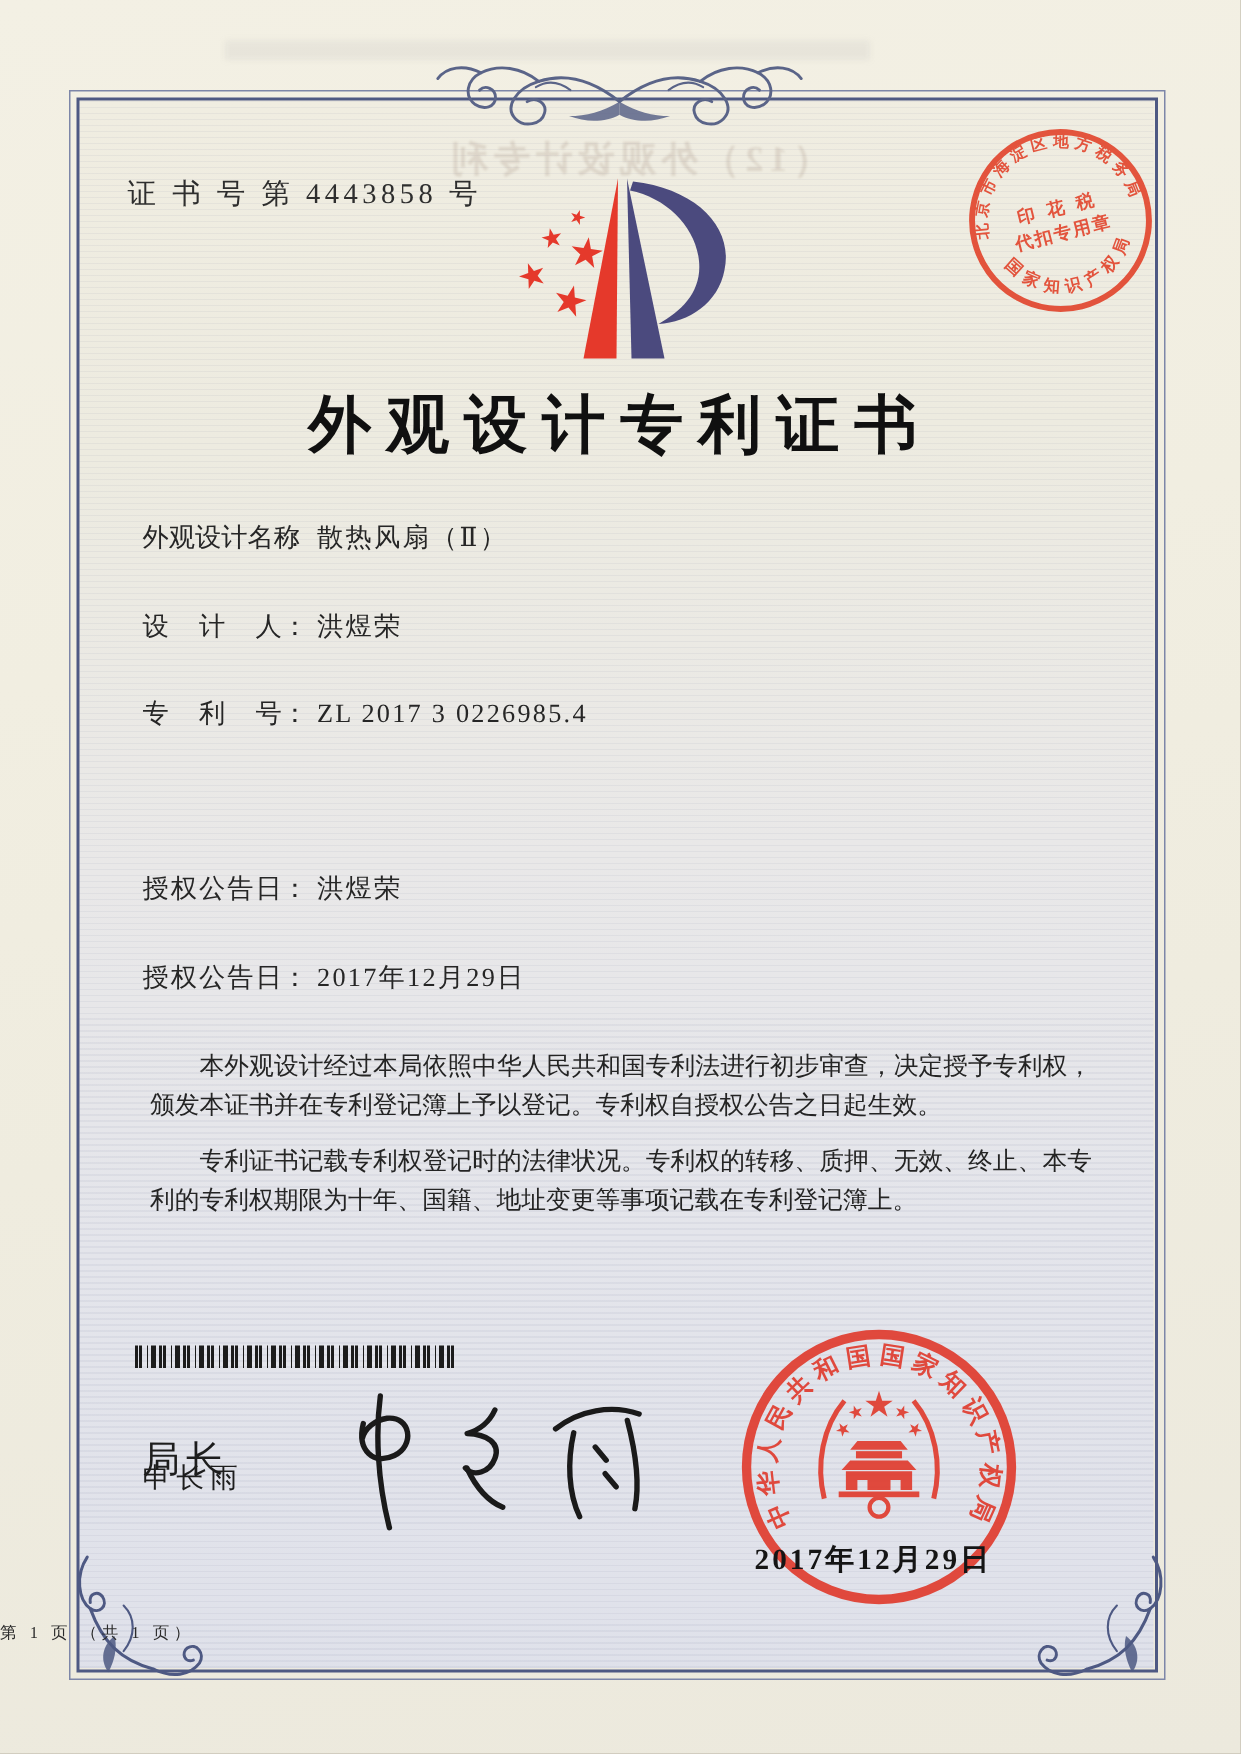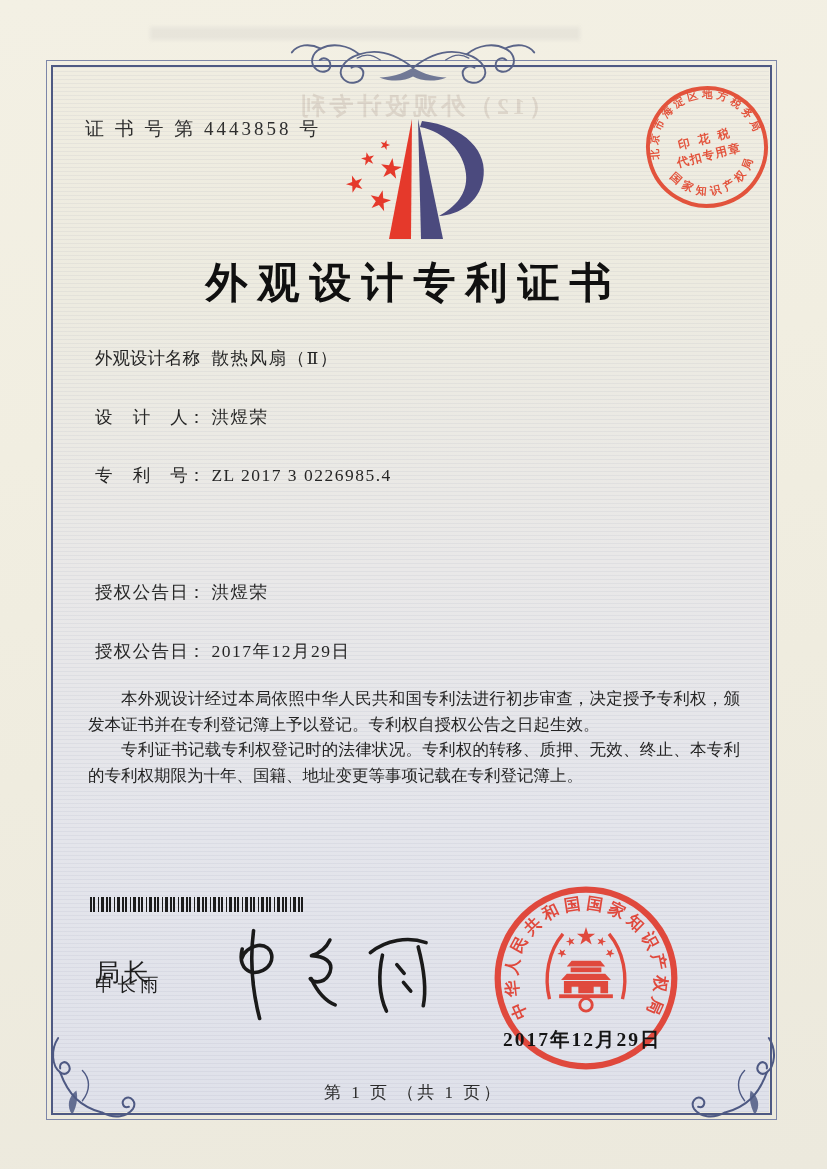--- a/index.html
+++ b/index.html
@@ -31,31 +31,31 @@
   }
   .tax-stamp{position:absolute;left:641px;top:81px;width:132px;height:132px;transform:rotate(-14deg);opacity:0.92;}
   .field-row{position:absolute;left:95px;width:640px;font-size:17.5px;color:#262626;white-space:nowrap;}
   .f-label{display:inline-block;width:5.3em;text-align:justify;text-align-last:justify;}
   .f-colon{display:inline-block;margin-right:.35em;}
   .f-value{letter-spacing:1.5px;}
   .body-text{
     position:absolute;left:88px;top:686px;width:652px;font-size:16.5px;line-height:25.5px;
     text-align:justify;color:#242424;
   }
-  .body-text p{margin:0;text-indent:2em;}
+  .body-text p{margin:12px;text-indent:2em;}
   .barcode{
     position:absolute;left:90px;top:897px;width:214px;height:15px;
     background:repeating-linear-gradient(90deg,#1c1c1c 0 2px,rgba(0,0,0,0) 2px 3px,#1c1c1c 3px 5px,rgba(0,0,0,0) 5px 8px,#1c1c1c 8px 9px,rgba(0,0,0,0) 9px 11px,#1c1c1c 11px 14px,rgba(0,0,0,0) 14px 16px);
   }
   .signer-title{position:absolute;left:95px;top:956px;font-size:25px;letter-spacing:4px;color:#1d1d1d;}
   .signer-name{position:absolute;left:95px;top:972px;font-size:18.5px;letter-spacing:4px;color:#1d1d1d;}
   .signature{position:absolute;left:213px;top:912px;width:235px;height:118px;transform:rotate(-2deg);}
   .official-seal{position:absolute;left:490px;top:882px;width:192px;height:192px;opacity:0.90;}
   .seal-date{position:absolute;left:503px;top:1026px;font-size:19.5px;font-weight:bold;letter-spacing:2px;color:#151515;z-index:5;}
-  .footer{position:absolute;left:0;top:1081px;width:100%;text-align:center;font-size:17px;letter-spacing:3px;color:#2b2b2b;}
+  .footer{position:absolute;left:0;top:1081px;width:100%;font-size:11px;letter-spacing:3px;color:#2b2b2b;}
   svg text{font-family:"Liberation Serif","DejaVu Serif",serif;}
 </style>
 </head>
 <body>
 
 <div class="page">
 
   <div class="inner-bg"></div>
   <div class="frame-a"></div>
   <div class="frame-b"></div>

